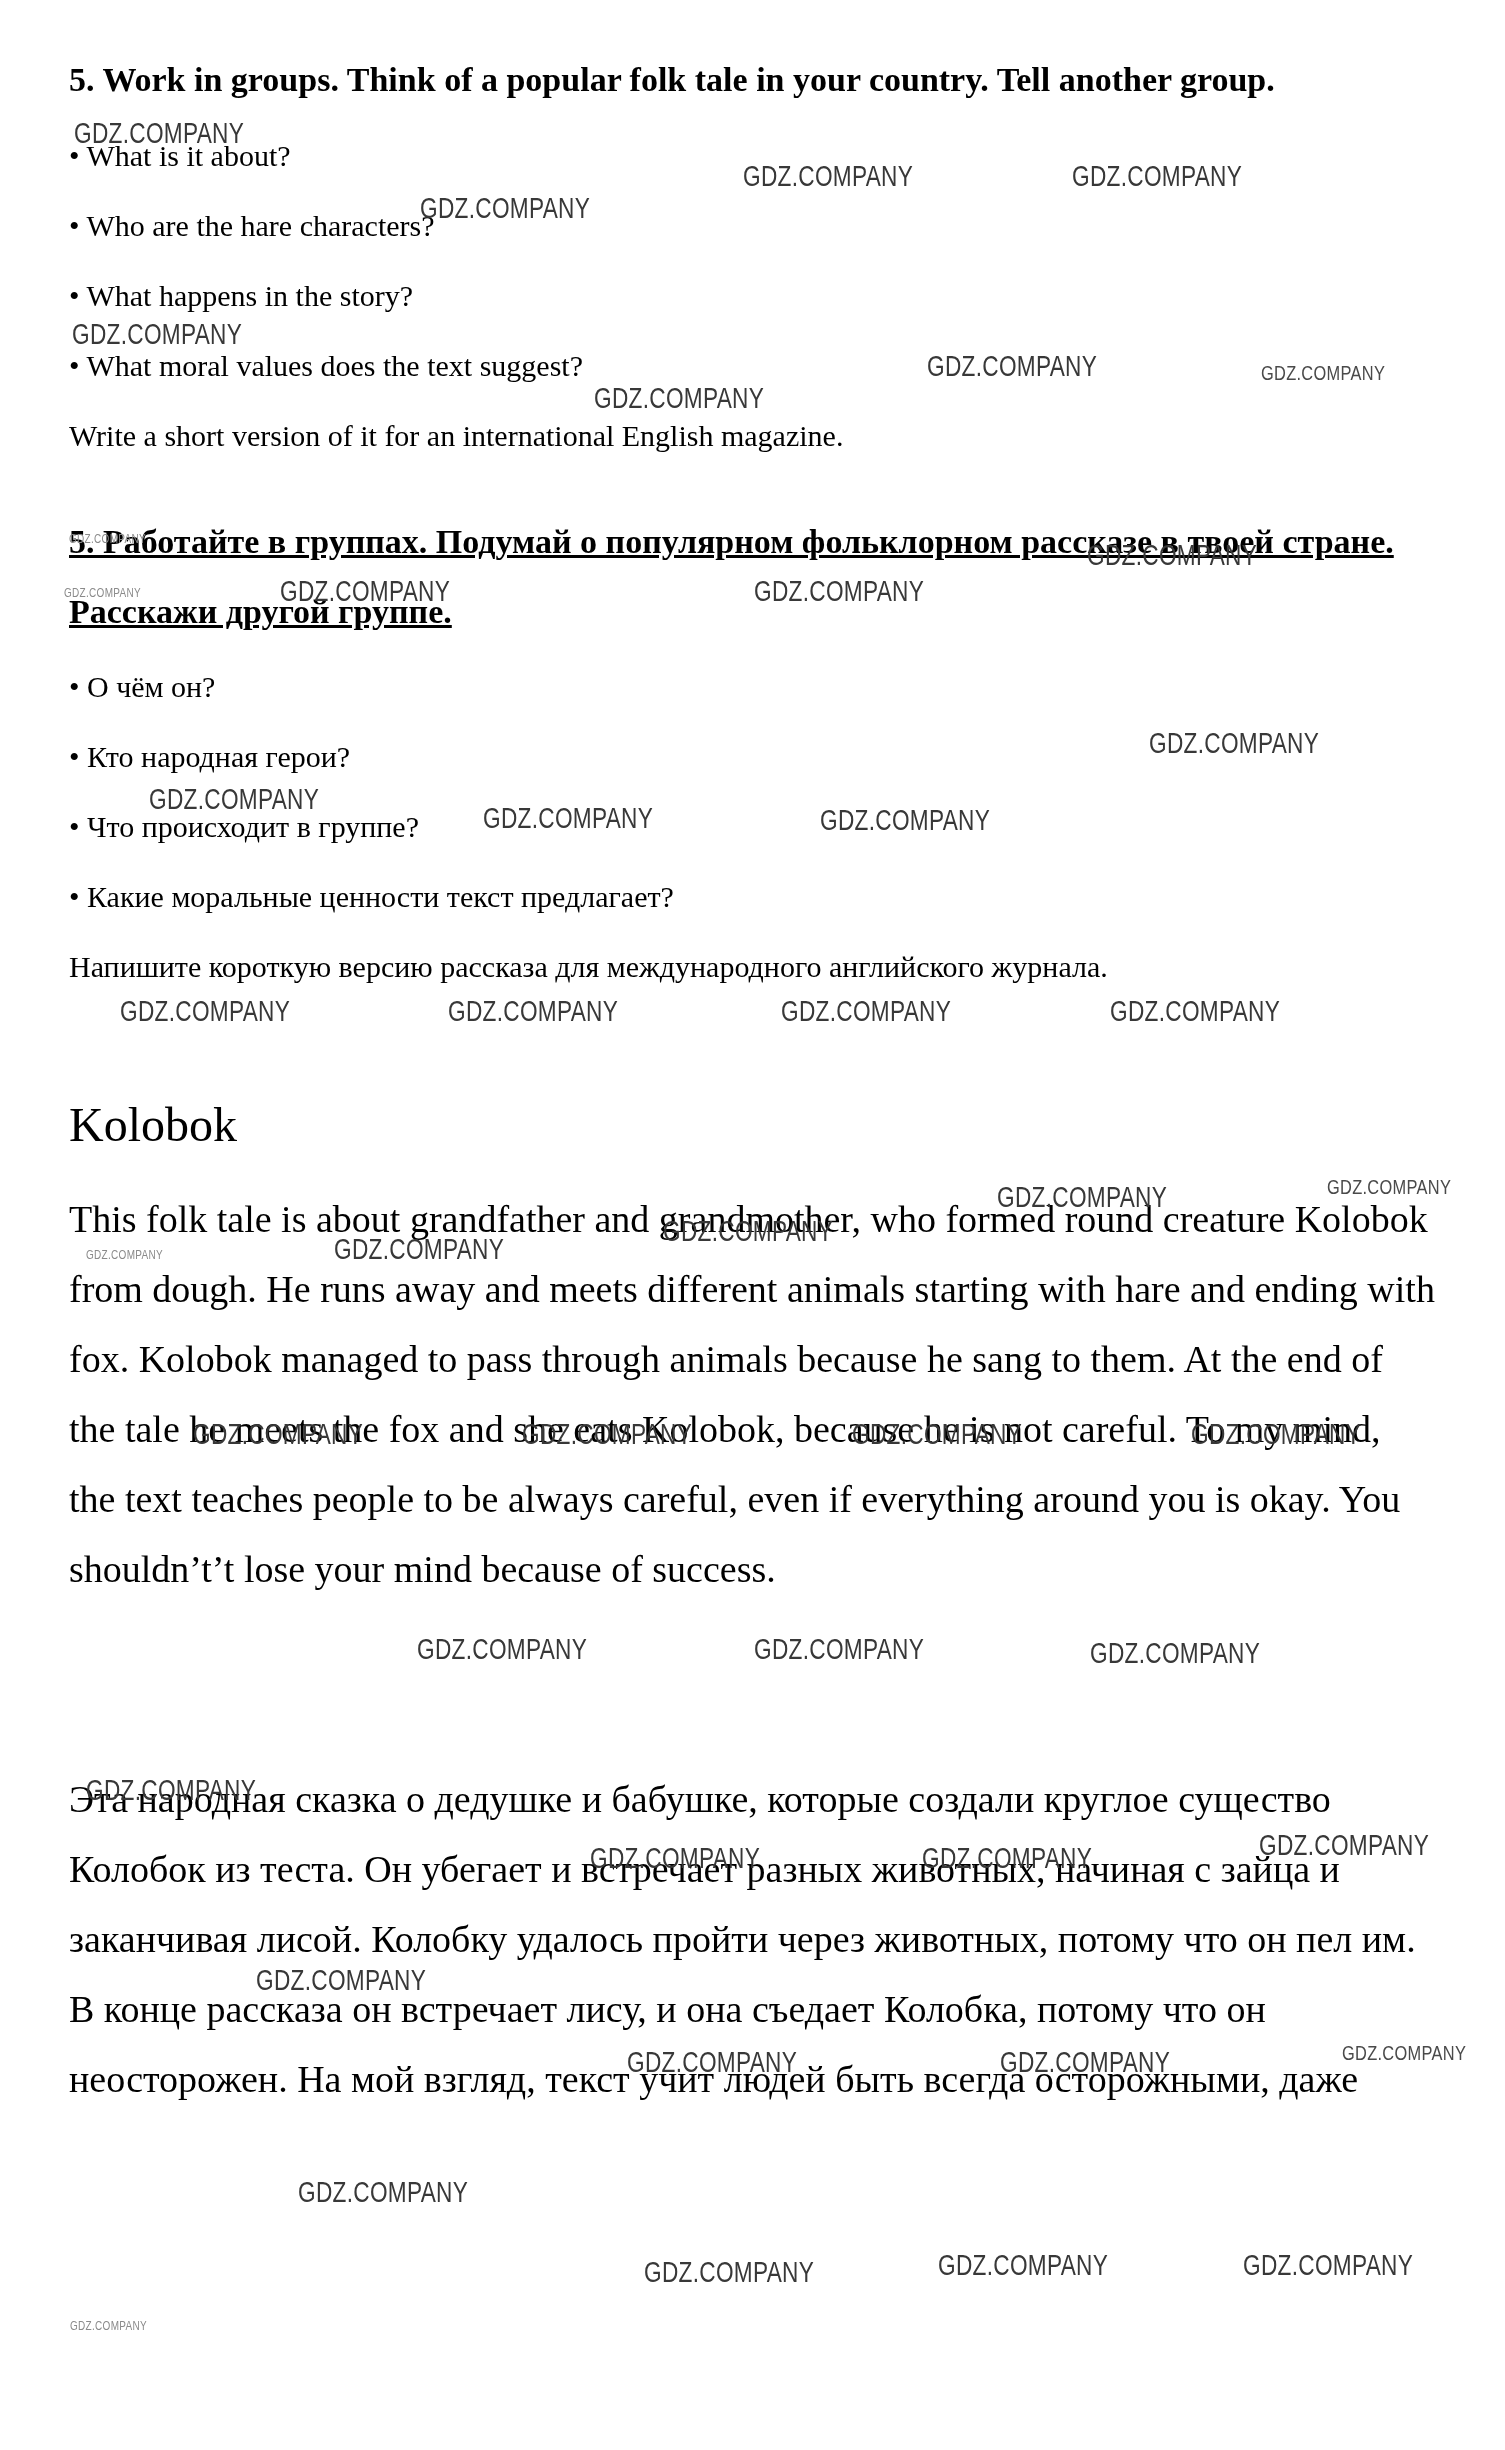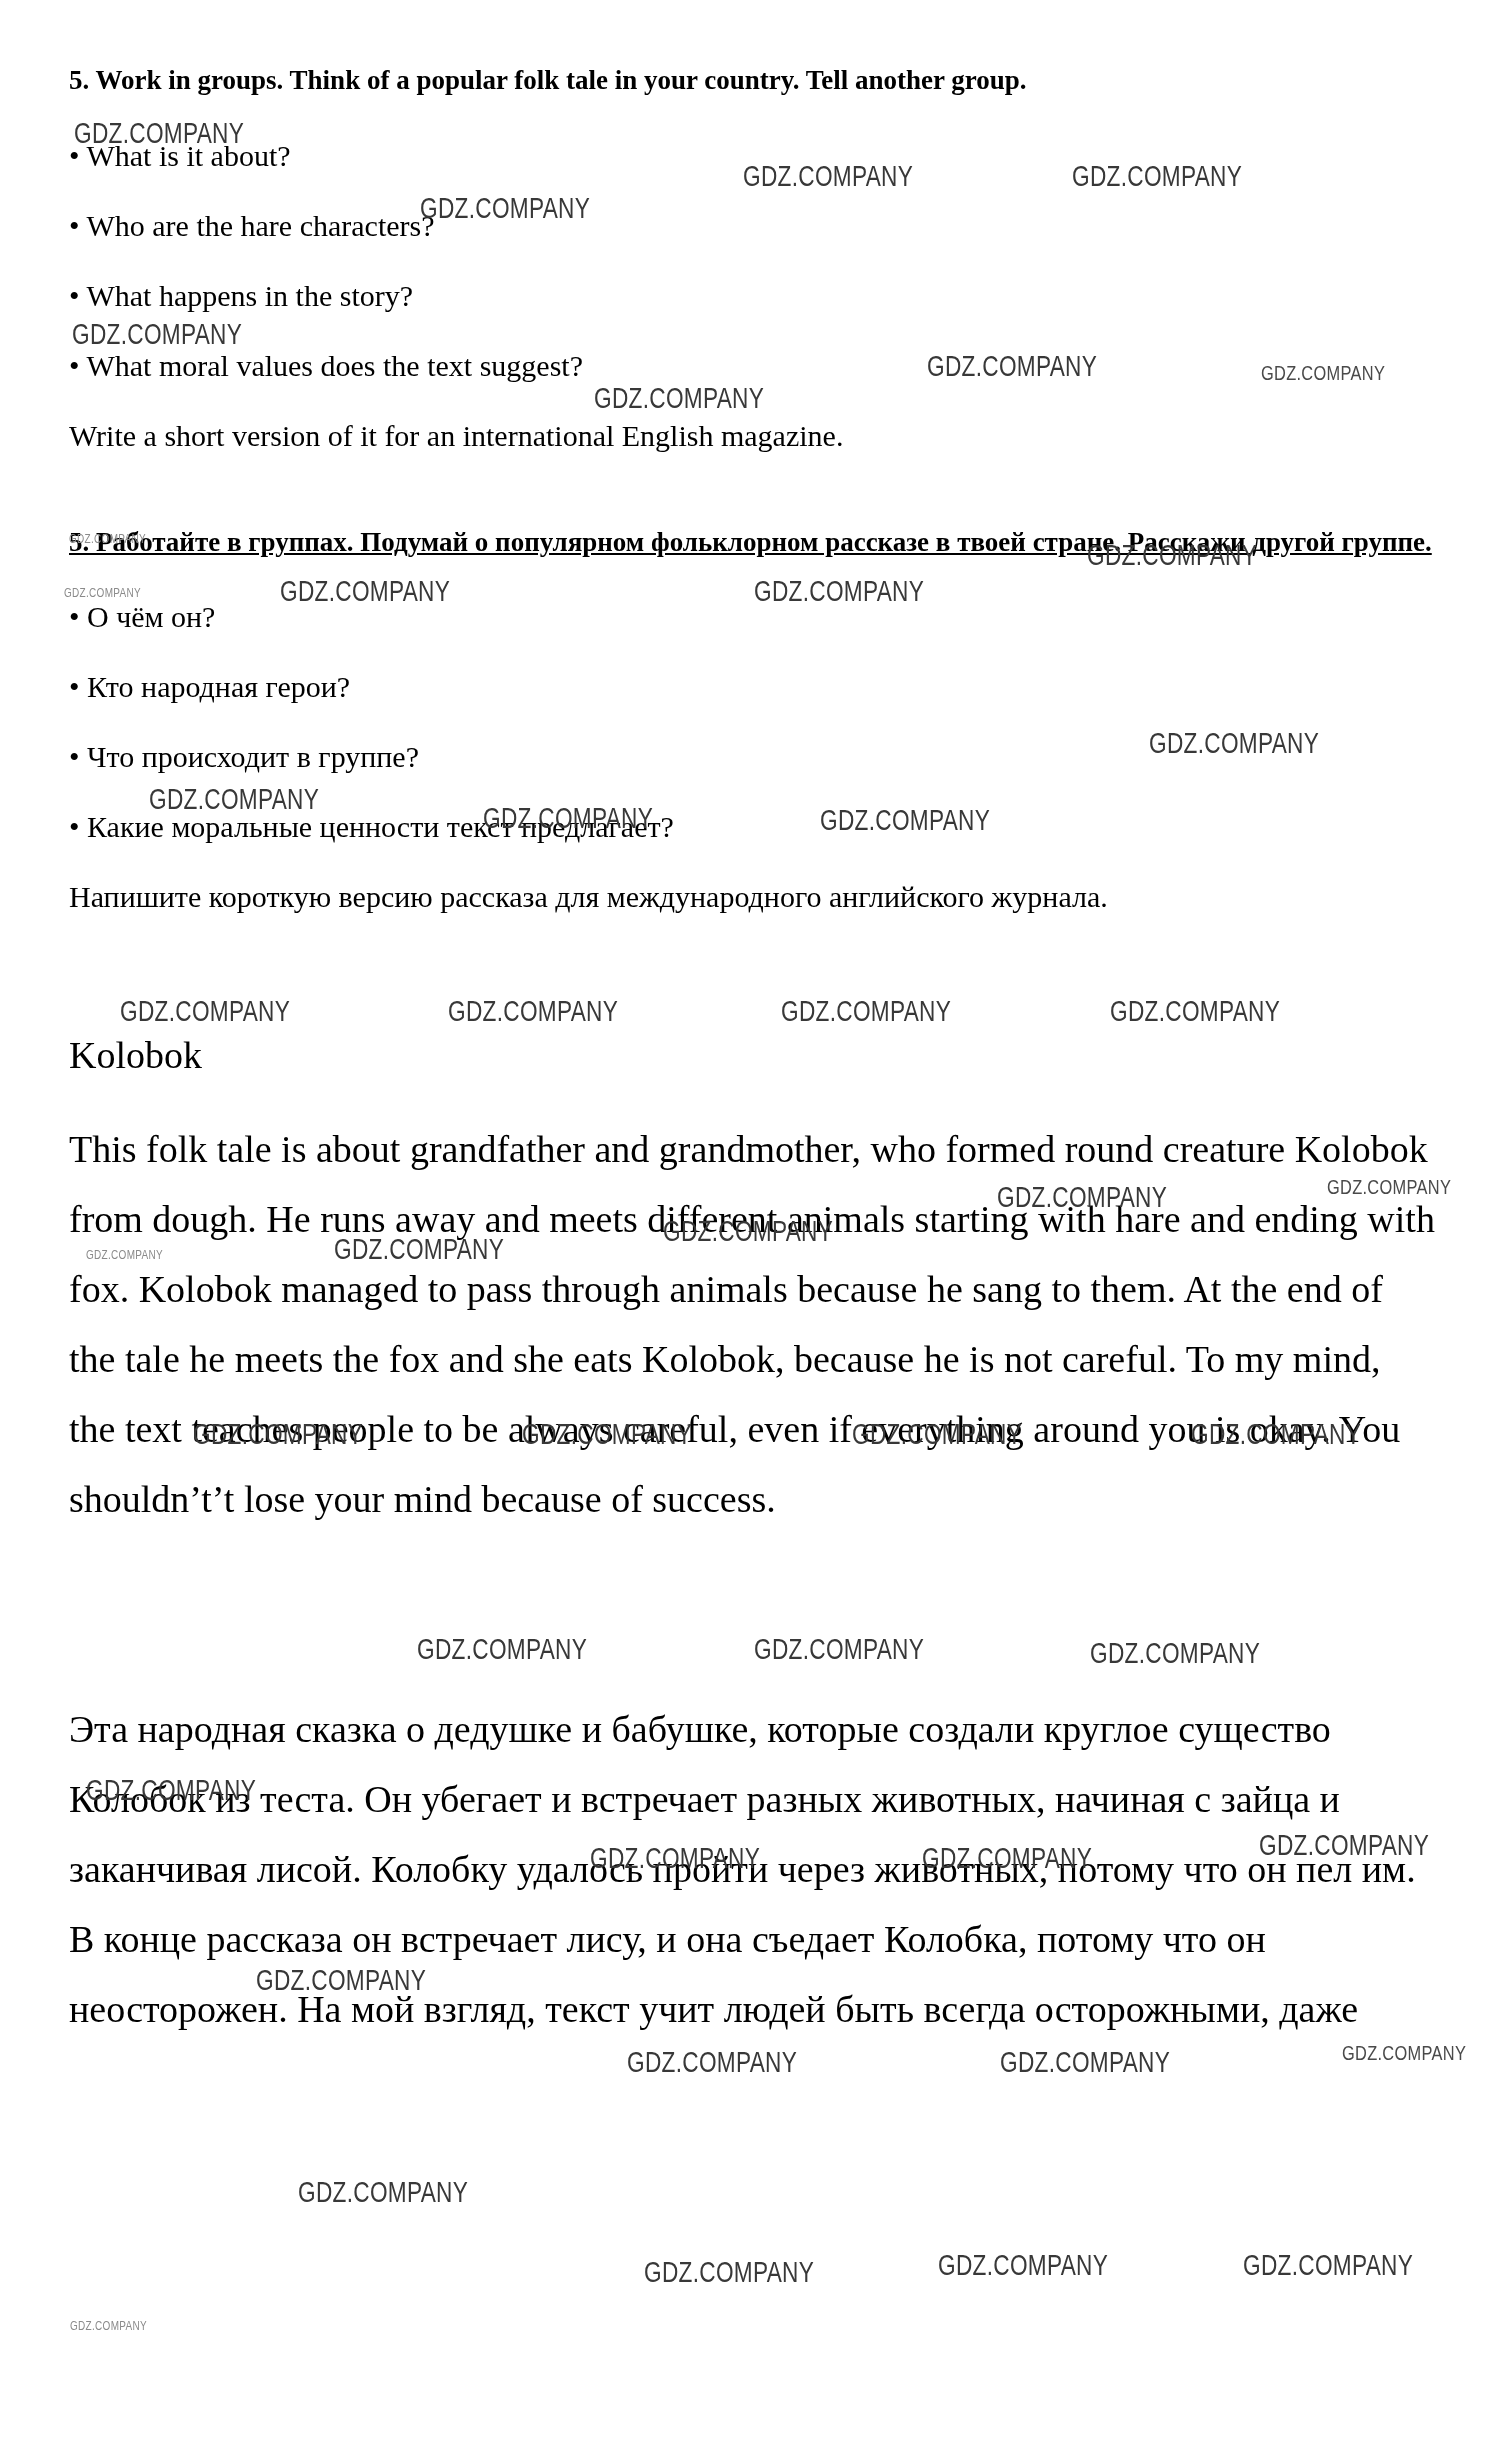--- a/index.html
+++ b/index.html
@@ -17,32 +17,32 @@
     width: 1506px;
     height: 2450px;
     background: #ffffff;
   }
   .content {
     position: relative;
     z-index: 1;
     padding: 45px 70px 0 69px;
   }
   .heading {
-    font-size: 27px;
+    font-size: 34px;
     font-weight: bold;
     line-height: 70px;
     margin-bottom: 6.4px;
   }
   .heading.ru { margin-top: 36px; margin-bottom: 4.8px; text-decoration: underline; }
   .line {
     font-size: 30px;
     line-height: 70px;
   }
   .answer-title {
-    font-size: 38px;
+    font-size: 48px;
     line-height: 70px;
     margin-top: 88px;
   }
   .para {
     font-size: 38px;
     line-height: 70px;
     margin-top: 24px;
   }
   .para-ru { margin-top: 160px; }
 

